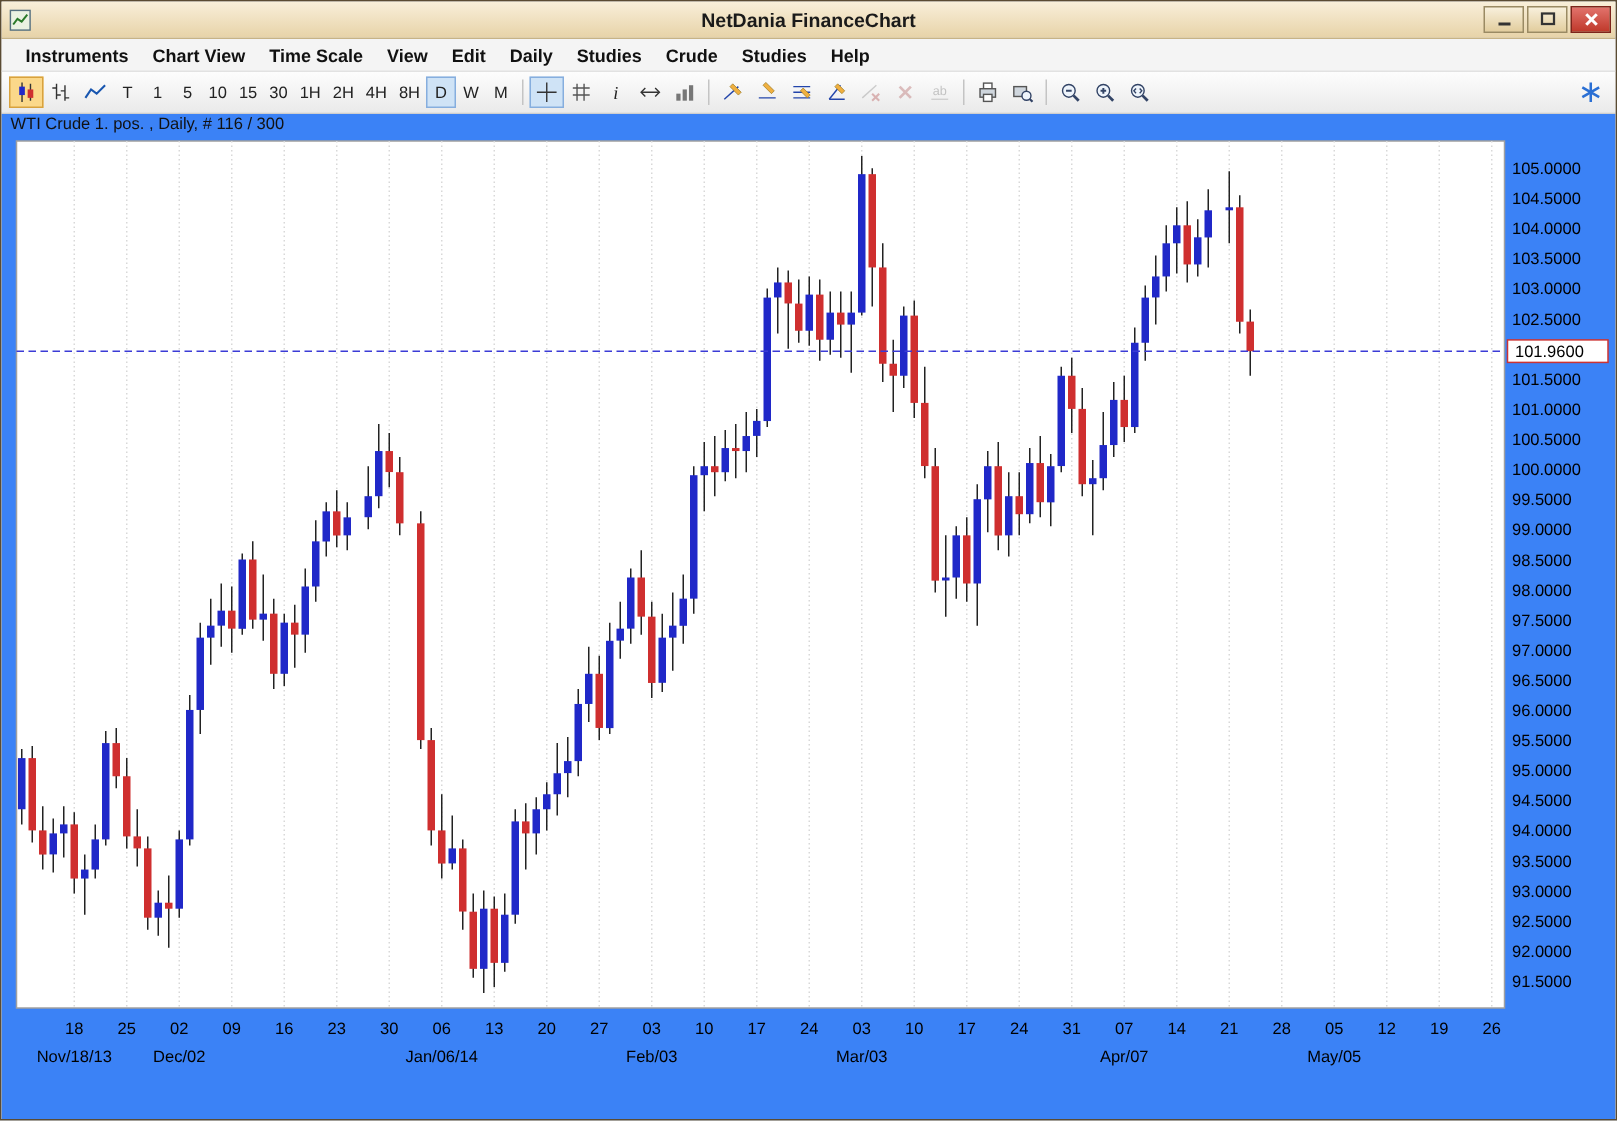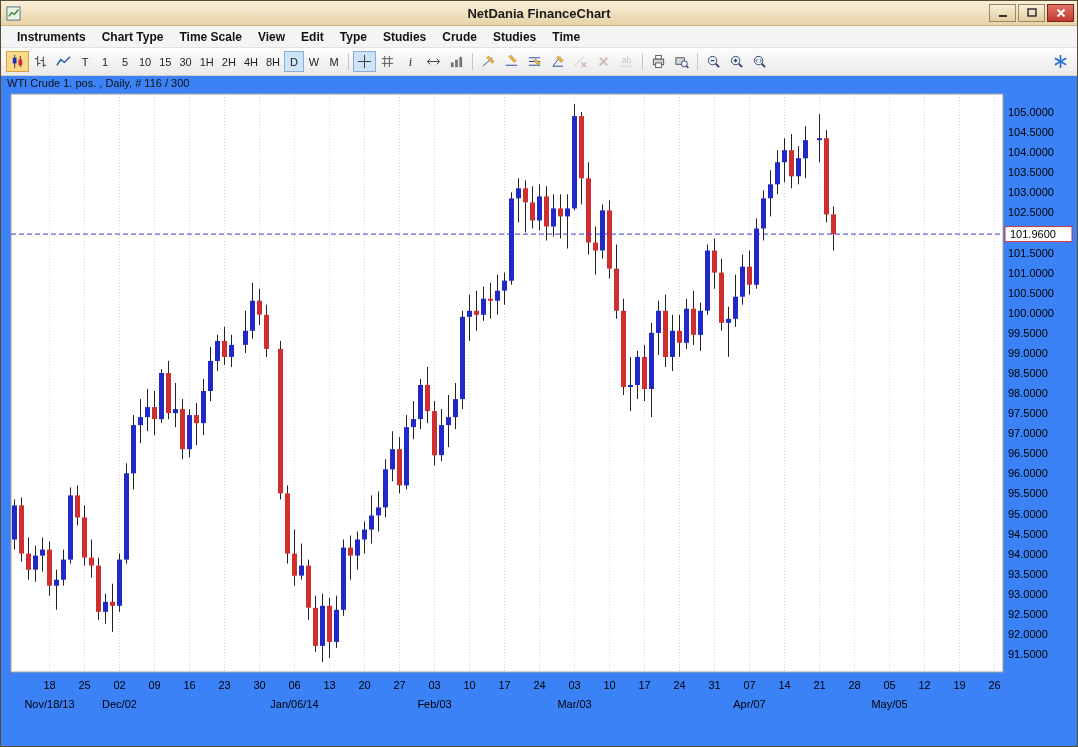--- a/index.html
+++ b/index.html
@@ -83,29 +83,29 @@
         <svg viewBox="0 0 12 12">
             <line x1="2.5" y1="2.5" x2="9.5" y2="9.5" stroke="#fff" stroke-width="2"></line>
             <line x1="9.5" y1="2.5" x2="2.5" y2="9.5" stroke="#fff" stroke-width="2"></line>
           </svg>
       </button>
     </span>
   </div>
 
   <div class="menubar" id="menubar">
       <span class="menu-item">Instruments</span>
-      <span class="menu-item">Chart Type</span>
+      <span class="menu-item">Chart View</span>
       <span class="menu-item">Time Scale</span>
       <span class="menu-item">View</span>
       <span class="menu-item">Edit</span>
-      <span class="menu-item">Type</span>
+      <span class="menu-item">Daily</span>
       <span class="menu-item">Studies</span>
       <span class="menu-item">Crude</span>
       <span class="menu-item">Studies</span>
-      <span class="menu-item">Time</span>
+      <span class="menu-item">Help</span>
     </div>
 
   <div class="toolbar" id="toolbar">
       <button class="tbtn selected amber">
         <svg viewBox="0 0 16 16">
           <line x1="5" y1="1" x2="5" y2="15" stroke="#333"></line>
           <rect x="3" y="4" width="4" height="6" fill="#2028c8"></rect>
           <line x1="11" y1="2" x2="11" y2="14" stroke="#333"></line>
           <rect x="9" y="6" width="4" height="6" fill="#cf2f2f"></rect>
         </svg>

